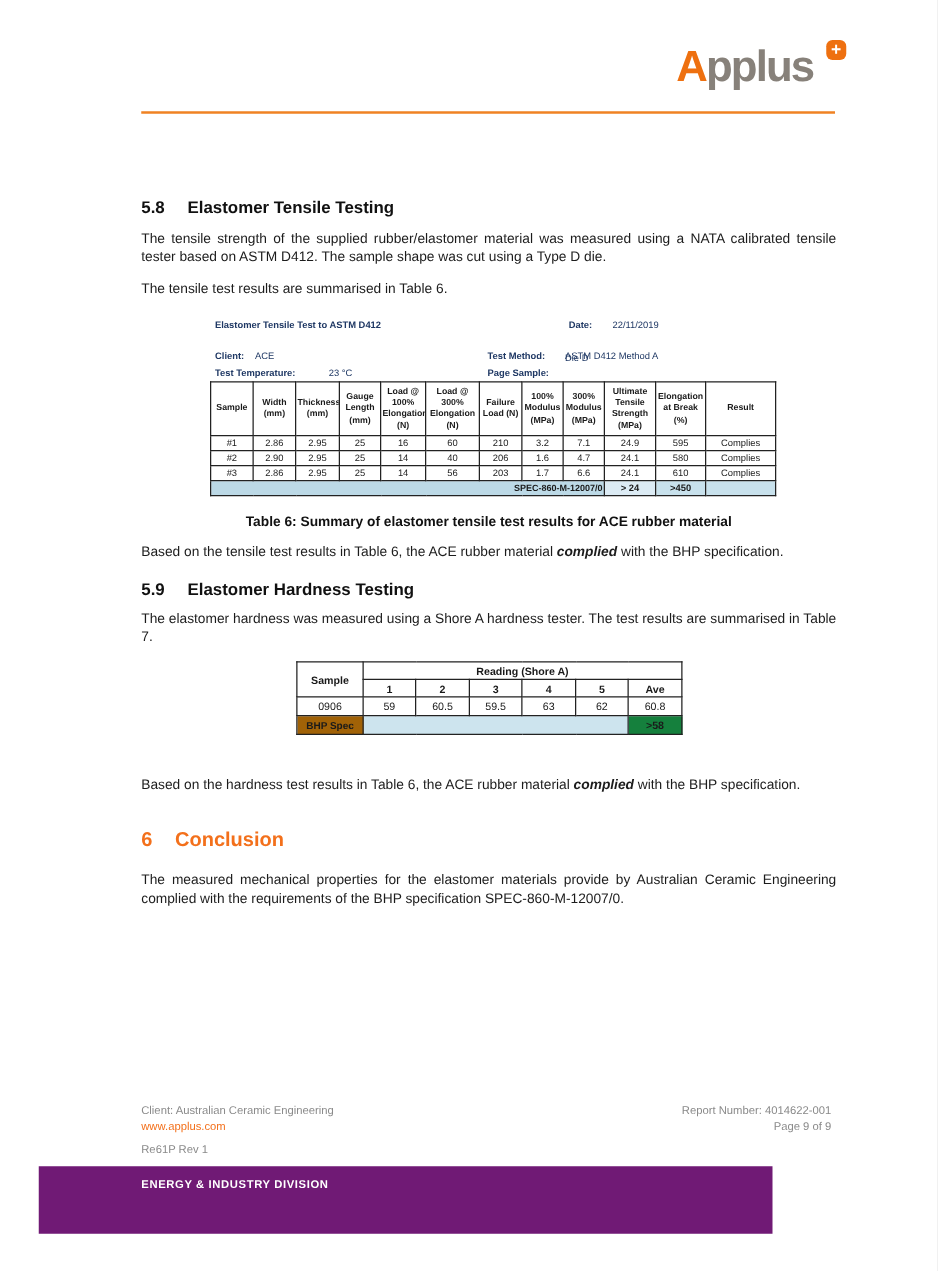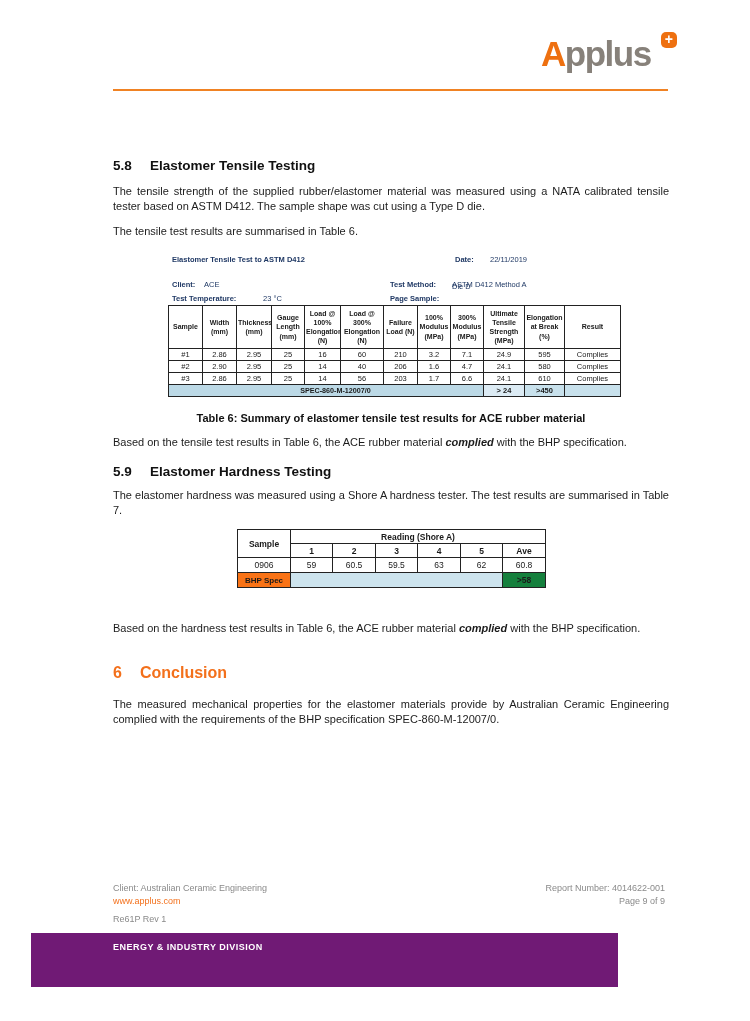--- a/index.html
+++ b/index.html
@@ -46,33 +46,33 @@
   .ib-tempv   { left:95px; top:42px; }
   .ib-samplel { left:222px; top:42px; }
   .ib-samplev { left:284px; top:30px; }
 
   
   .t6 { position:absolute; top:305px; left:168px; width:452px; border-collapse:collapse; table-layout:fixed; }
   .t6 th, .t6 td { border:1px solid #222; text-align:center; vertical-align:middle; overflow:hidden; }
   .t6 th { font-size:7px; font-weight:bold; line-height:1.3; padding:2px 1px; height:43px; }
   .t6 td { font-size:7.5px; height:12px; padding:0 1px; }
   .t6 tr.avg td:first-child { font-weight:bold; text-align:left; padding-left:2px; }
-  .t6 td.spec-merge { background:#bcd9e6; font-weight:bold; text-align:center; padding-left:20px; font-size:7.2px; }
+  .t6 td.spec-merge { background:#bcd9e6; font-weight:bold; text-align:right; padding-left:20px; font-size:7.2px; }
   .t6 td.spec-uts   { background:#dcebf4; font-weight:bold; }
   .t6 td.spec-elg   { background:#c8e1ec; font-weight:bold; }
   .t6 td.spec-res   { background:#c8e1ec; }
 
   .tbl-caption { position:absolute; left:113px; width:556px; text-align:center; font-size:11px; font-weight:bold; color:#111; }
 
   
   .t7 { position:absolute; top:529px; left:237px; width:308px; border-collapse:collapse; table-layout:fixed; }
   .t7 th, .t7 td { border:1px solid #222; text-align:center; vertical-align:middle; font-size:8.5px; }
   .t7 th { font-weight:bold; height:14px; }
   .t7 td { height:15px; }
-  .t7 td.spec-lbl { background:#f97316; font-weight:bold; font-size:8px;margin-left:25px; }
+  .t7 td.spec-lbl { background:#a16207; font-weight:bold; font-size:8px;margin-left:25px; }
   .t7 td.spec-fill { background:#cde4ee; }
   .t7 td.spec-val { background:#15803d; font-weight:bold; }
 
   
   .footer-left { position:absolute; left:113px; top:882px; font-size:9px; line-height:12.5px; color:#8a8a8a; }
   .footer-left a { color:#f3701b; text-decoration:none; }
   .footer-right { position:absolute; right:85px; top:882px; font-size:9px; line-height:12.5px; color:#8a8a8a; text-align:right; }
   .doc-ref { position:absolute; left:113px; top:914px; font-size:9px; color:#8a8a8a; }
   .division-band {
     position:absolute; left:31px; top:933px; width:587px; height:54px; background:#701a75;

